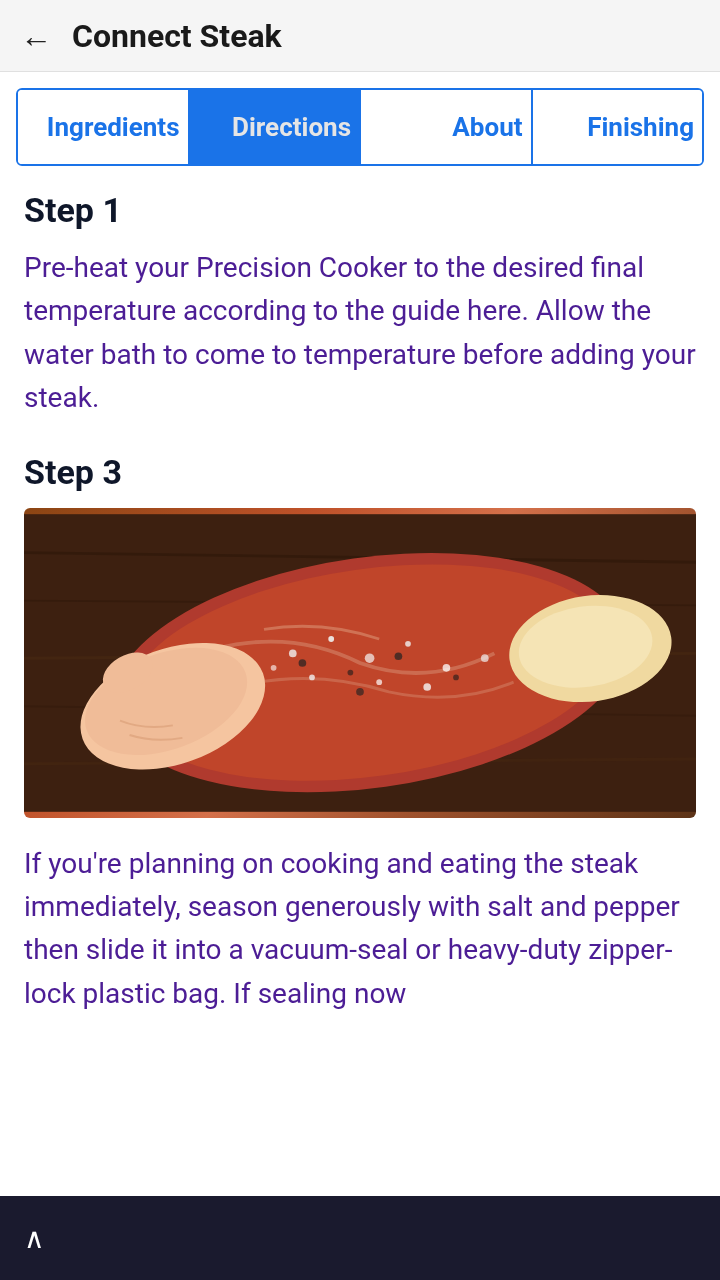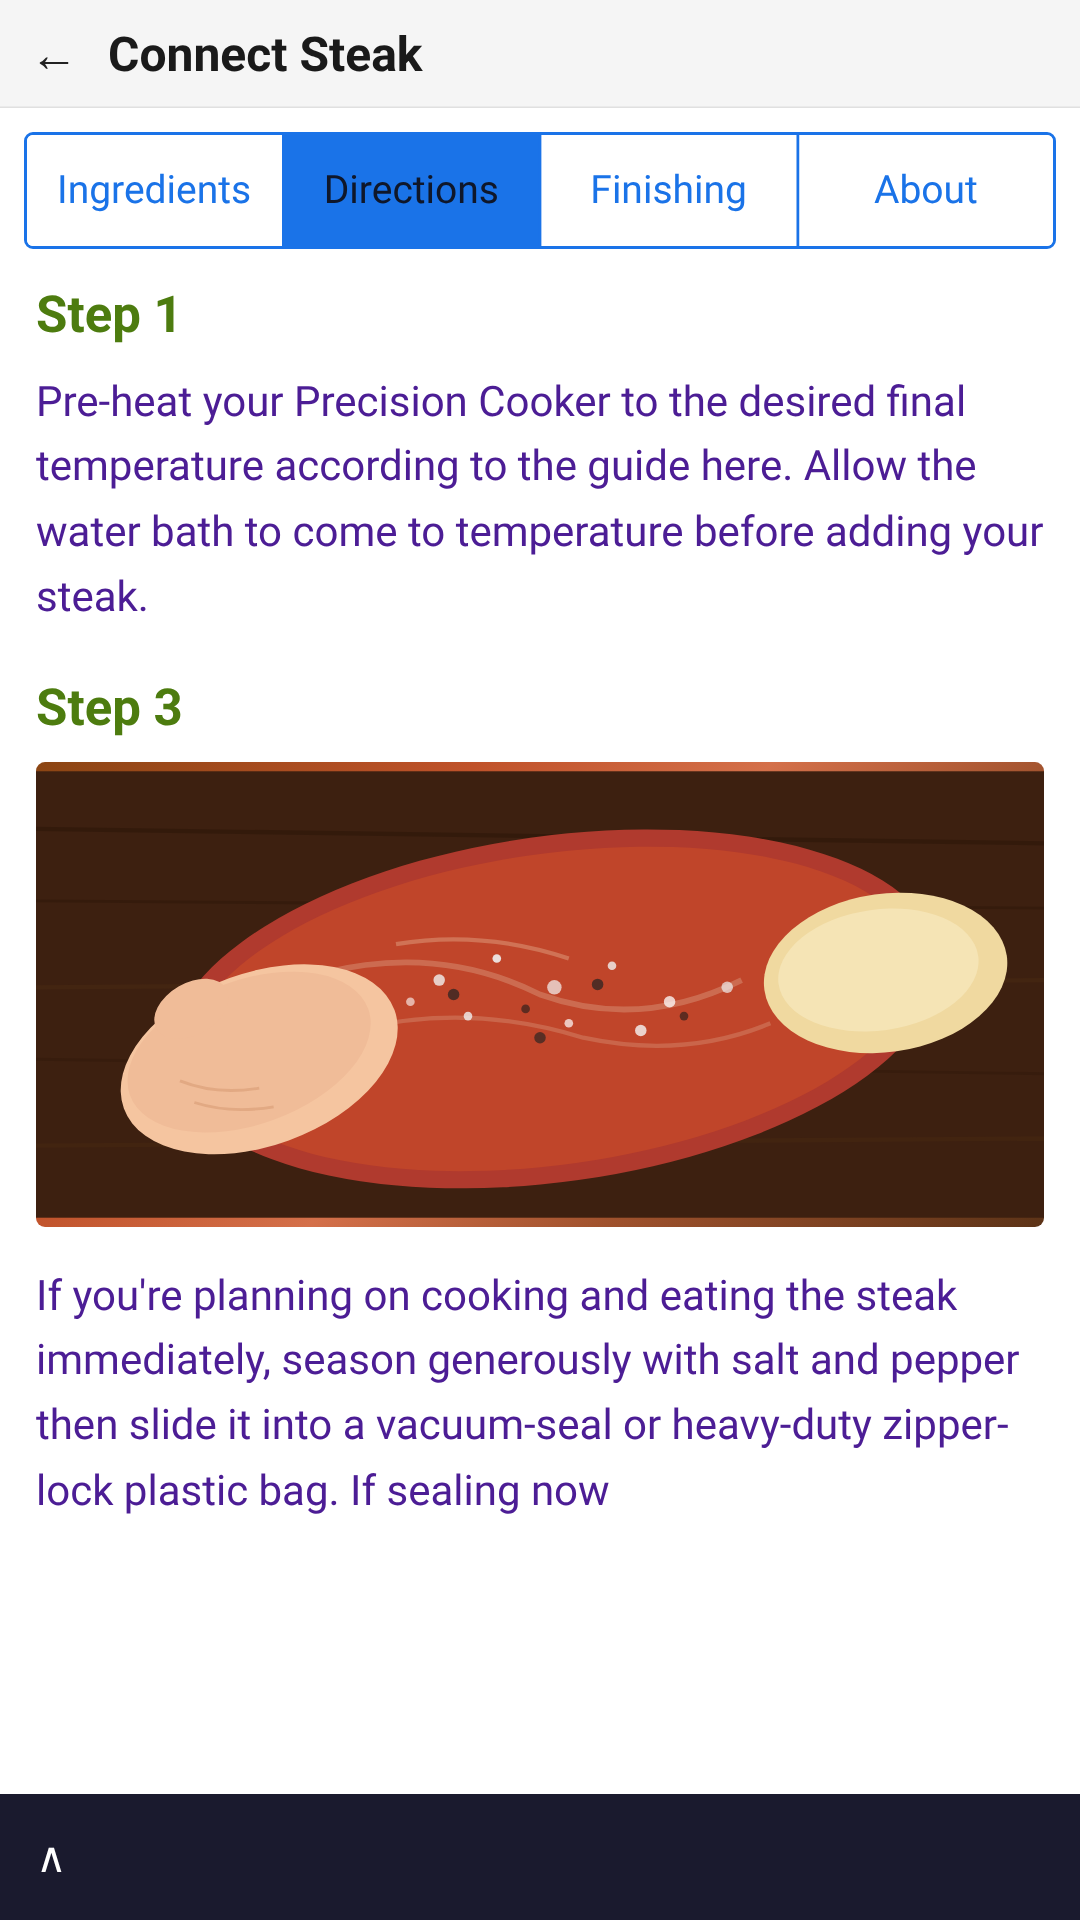--- a/index.html
+++ b/index.html
@@ -42,50 +42,50 @@
     .tab-bar {
       display: flex;
       border: 2px solid #1a73e8;
       margin: 16px 16px 0 16px;
       border-radius: 6px;
       overflow: hidden;
     }
 
     .tab {
       flex: 1;
-      text-align: center;
+      text-align: right;
       padding: 22px 8px;
       font-size: 26px;
-      font-weight: 400;
+      font-weight: 700;
       cursor: pointer;
       color: #1a73e8;
       background: #ffffff;
       border-right: 2px solid #1a73e8;
     }
 
     .tab:last-child {
       border-right: none;
     }
 
     .tab.active {
       background: #1a73e8;
-      color: #0f172a;
+      color: #e5e5e5;
     }
 
     
     .content {
       flex: 1;
       padding: 24px 24px 0 24px;
       overflow-y: auto;
     }
 
     .step-title {
       font-size: 34px;
       font-weight: 700;
-      color: #4d7c0f;
+      color: #0f172a;
       margin-bottom: 16px;
     }
 
     .step-text {
       font-size: 28px;
       line-height: 1.55;
       color: #4c1d95;
       margin-bottom: 32px;
     }
 
@@ -137,24 +137,24 @@
 </div>
 
 <div class="tab-bar">
   <div class="tab">
     <span>Ingredients</span>
   </div>
   <div class="tab active">
     <span>Directions</span>
   </div>
   <div class="tab">
+    <span>About</span>
+  </div>
+  <div class="tab">
     <span>Finishing</span>
-  </div>
-  <div class="tab">
-    <span>About</span>
   </div>
 </div>
 
 <div class="content">
 
   <h2 class="step-title">Step 1</h2>
   <p class="step-text">Pre-heat your Precision Cooker to the desired final temperature according to the guide here. Allow the water bath to come to temperature before adding your steak.</p>
 
   <h2 class="step-title">Step 3</h2>
 

